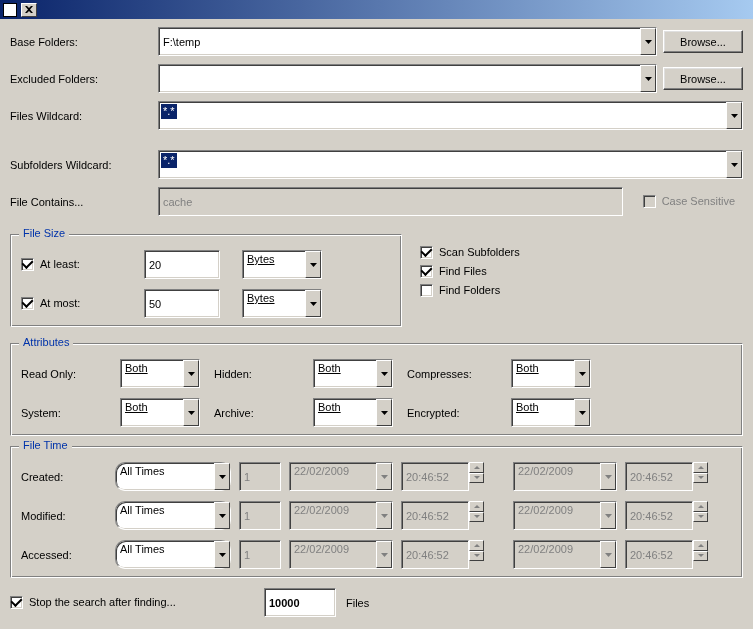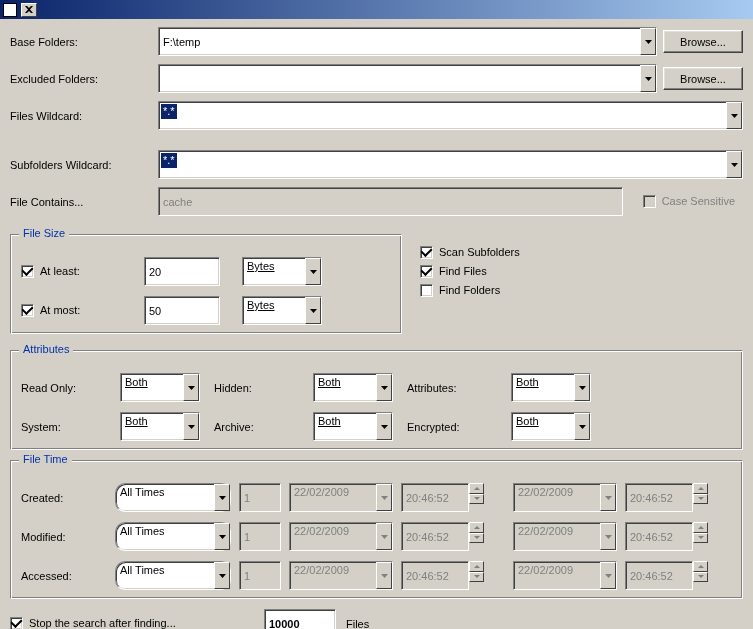--- a/index.html
+++ b/index.html
@@ -62,21 +62,21 @@
 }
 .combo-btn svg { width:7px; height:4px; }
 .sel-highlight {
   display:inline-block; background:#0a246a; color:#fff; padding:0 2px; line-height:15px;
 }
 .disabled-input { background:#d4d0c8 !important; color:#808080; }
 fieldset {
   border:1px solid #808080;
   border-right-color:#fff; border-bottom-color:#fff;
   box-shadow: 1px 1px 0 #fff inset, -1px -1px 0 #808080 inset;
-  margin: 6px 0 10px 0; padding:22px 10px 8px 10px;
+  margin: 6px 0 10px 0; padding:15px 10px 8px 10px;
   position:relative;
 }
 fieldset > legend {
   position:absolute; top:-8px; left:8px; background:#d4d0c8; padding:0 4px;
   color:#0033aa; font-size:11px;
 }
 .chk { display:inline-flex; align-items:flex-start; gap:6px; }
 .chk input[type=checkbox] {
   width:13px; height:13px; appearance:none; background:#fff;
   border:1px solid #808080; border-right-color:#fff; border-bottom-color:#fff;
@@ -255,21 +255,21 @@
         </div>
       <div>Hidden:</div>
       <div class="combo combo-sm">
           <div class="combo-text">Both</div>
           <div class="combo-btn">
             <svg viewBox="0 0 7 4">
               <path d="M0 0 L7 0 L3.5 4 Z" fill="#000"></path>
             </svg>
           </div>
         </div>
-      <div>Attributes:</div>
+      <div>Compresses:</div>
       <div class="combo combo-sm">
           <div class="combo-text">Both</div>
           <div class="combo-btn">
             <svg viewBox="0 0 7 4">
               <path d="M0 0 L7 0 L3.5 4 Z" fill="#000"></path>
             </svg>
           </div>
         </div>
 
       <div>System:</div>

